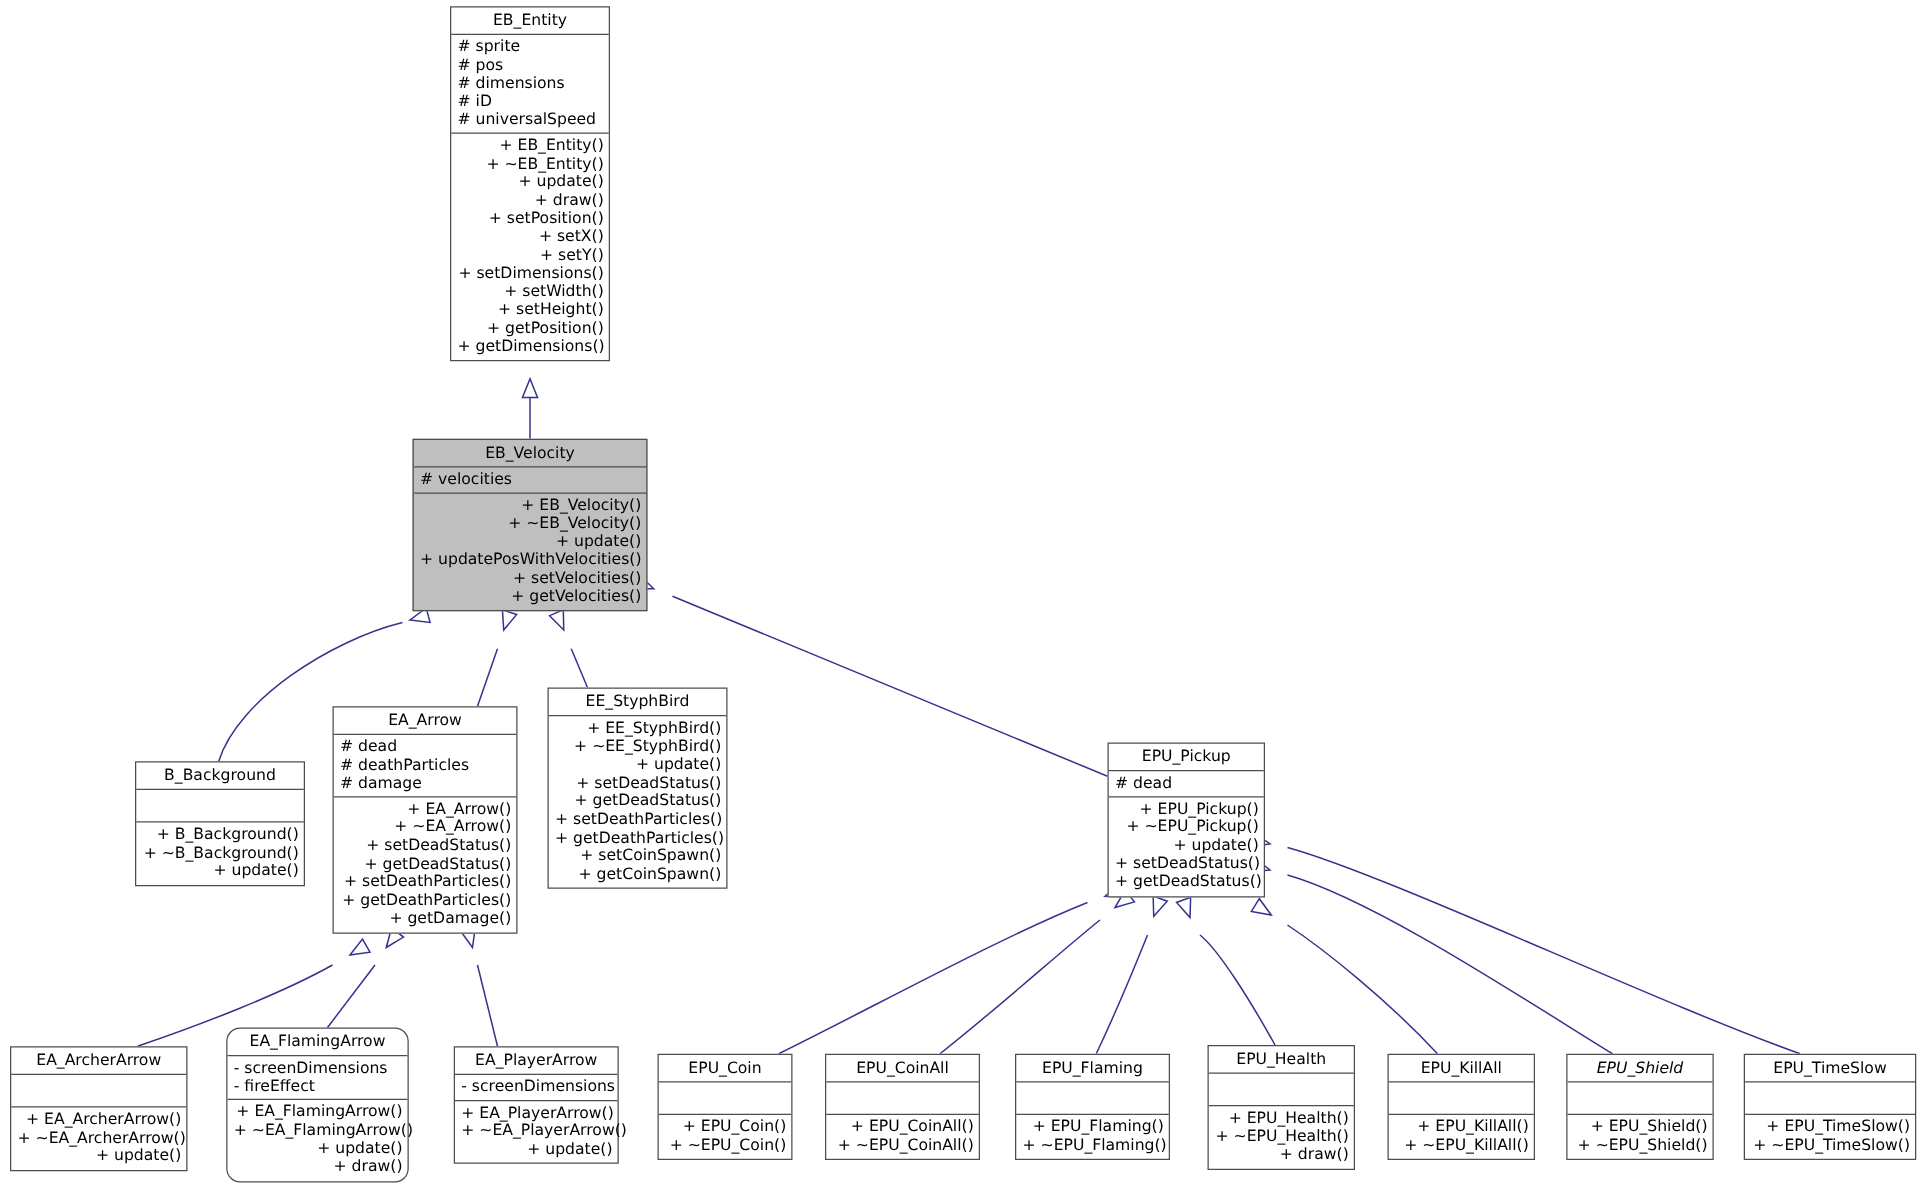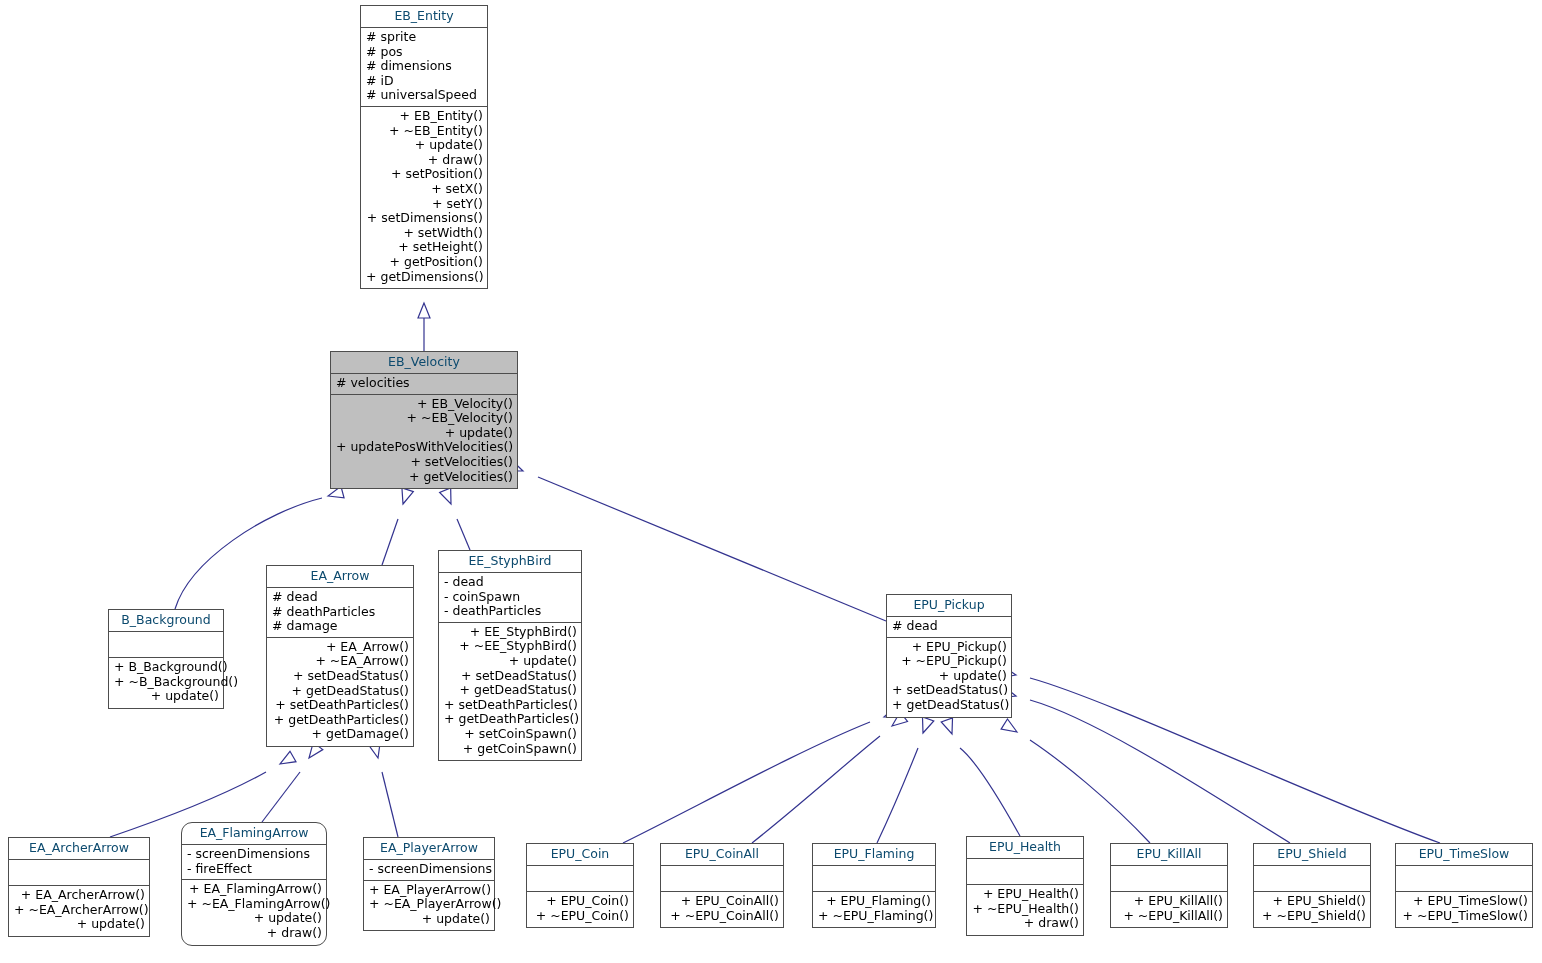--- a/index.html
+++ b/index.html
@@ -30,21 +30,21 @@
     background: #ffffff;
     z-index: 5;
   }
   .uml-node.highlight {
     background: #bfbfbf;
   }
   .uml-title {
     box-sizing: border-box;
     text-align: center;
     font-size: 12.5px;
-    color: #0c4a6e;
+    color: #000000;
     line-height: 14px;
     padding: 3px 6px 4px 6px;
     border-bottom: 1px solid #4d4d4d;
     white-space: nowrap;
   }
   .uml-attrs {
     box-sizing: border-box;
     border-bottom: 1px solid #4d4d4d;
     padding: 2px 4px 3px 5px;
     min-height: 11px;
@@ -163,21 +163,21 @@
         </div>
         <div class="uml-ops">
           <div class="uml-row">+ EB_Velocity()</div>
           <div class="uml-row">+ ~EB_Velocity()</div>
           <div class="uml-row">+ update()</div>
           <div class="uml-row">+ updatePosWithVelocities()</div>
           <div class="uml-row">+ setVelocities()</div>
           <div class="uml-row">+ getVelocities()</div>
         </div>
       </div>
-      <div class="uml-node" style="left: 108px; top: 609px; width: 116px; border-color: rgb(77, 77, 77);">
+      <div class="uml-node" style="left: 108px; top: 609px; width: 136px; border-color: rgb(77, 77, 77);">
         <div class="uml-title" style="border-bottom-color: rgb(77, 77, 77);">B_Background</div>
         <div class="uml-attrs empty" style="border-bottom-color: rgb(77, 77, 77);"></div>
         <div class="uml-ops">
           <div class="uml-row">+ B_Background()</div>
           <div class="uml-row">+ ~B_Background()</div>
           <div class="uml-row">+ update()</div>
         </div>
       </div>
       <div class="uml-node" style="left: 266px; top: 565px; width: 148px; border-color: rgb(77, 77, 77);">
         <div class="uml-title" style="border-bottom-color: rgb(77, 77, 77);">EA_Arrow</div>
@@ -191,25 +191,20 @@
           <div class="uml-row">+ ~EA_Arrow()</div>
           <div class="uml-row">+ setDeadStatus()</div>
           <div class="uml-row">+ getDeadStatus()</div>
           <div class="uml-row">+ setDeathParticles()</div>
           <div class="uml-row">+ getDeathParticles()</div>
           <div class="uml-row">+ getDamage()</div>
         </div>
       </div>
       <div class="uml-node" style="left: 438px; top: 550px; width: 144px; border-color: rgb(77, 77, 77);">
         <div class="uml-title" style="border-bottom-color: rgb(77, 77, 77);">EE_StyphBird</div>
-        <div class="uml-attrs" style="border-bottom-color: rgb(77, 77, 77);">
-          <div class="uml-row">- dead</div>
-          <div class="uml-row">- coinSpawn</div>
-          <div class="uml-row">- deathParticles</div>
-        </div>
         <div class="uml-ops">
           <div class="uml-row">+ EE_StyphBird()</div>
           <div class="uml-row">+ ~EE_StyphBird()</div>
           <div class="uml-row">+ update()</div>
           <div class="uml-row">+ setDeadStatus()</div>
           <div class="uml-row">+ getDeadStatus()</div>
           <div class="uml-row">+ setDeathParticles()</div>
           <div class="uml-row">+ getDeathParticles()</div>
           <div class="uml-row">+ setCoinSpawn()</div>
           <div class="uml-row">+ getCoinSpawn()</div>
@@ -296,21 +291,21 @@
       </div>
       <div class="uml-node" style="left: 1110px; top: 843px; width: 118px; border-color: rgb(77, 77, 77);">
         <div class="uml-title" style="border-bottom-color: rgb(77, 77, 77);">EPU_KillAll</div>
         <div class="uml-attrs empty" style="border-bottom-color: rgb(77, 77, 77);"></div>
         <div class="uml-ops">
           <div class="uml-row">+ EPU_KillAll()</div>
           <div class="uml-row">+ ~EPU_KillAll()</div>
         </div>
       </div>
       <div class="uml-node" style="left: 1253px; top: 843px; width: 118px; border-color: rgb(77, 77, 77);">
-        <div class="uml-title" style="border-bottom-color: rgb(77, 77, 77);">EPU_Shield</div>
+        <div class="uml-title" style="border-bottom-color: rgb(77, 77, 77); font-style: italic;">EPU_Shield</div>
         <div class="uml-attrs empty" style="border-bottom-color: rgb(77, 77, 77);"></div>
         <div class="uml-ops">
           <div class="uml-row">+ EPU_Shield()</div>
           <div class="uml-row">+ ~EPU_Shield()</div>
         </div>
       </div>
       <div class="uml-node" style="left: 1395px; top: 843px; width: 138px; border-color: rgb(77, 77, 77);">
         <div class="uml-title" style="border-bottom-color: rgb(77, 77, 77);">EPU_TimeSlow</div>
         <div class="uml-attrs empty" style="border-bottom-color: rgb(77, 77, 77);"></div>
         <div class="uml-ops">

